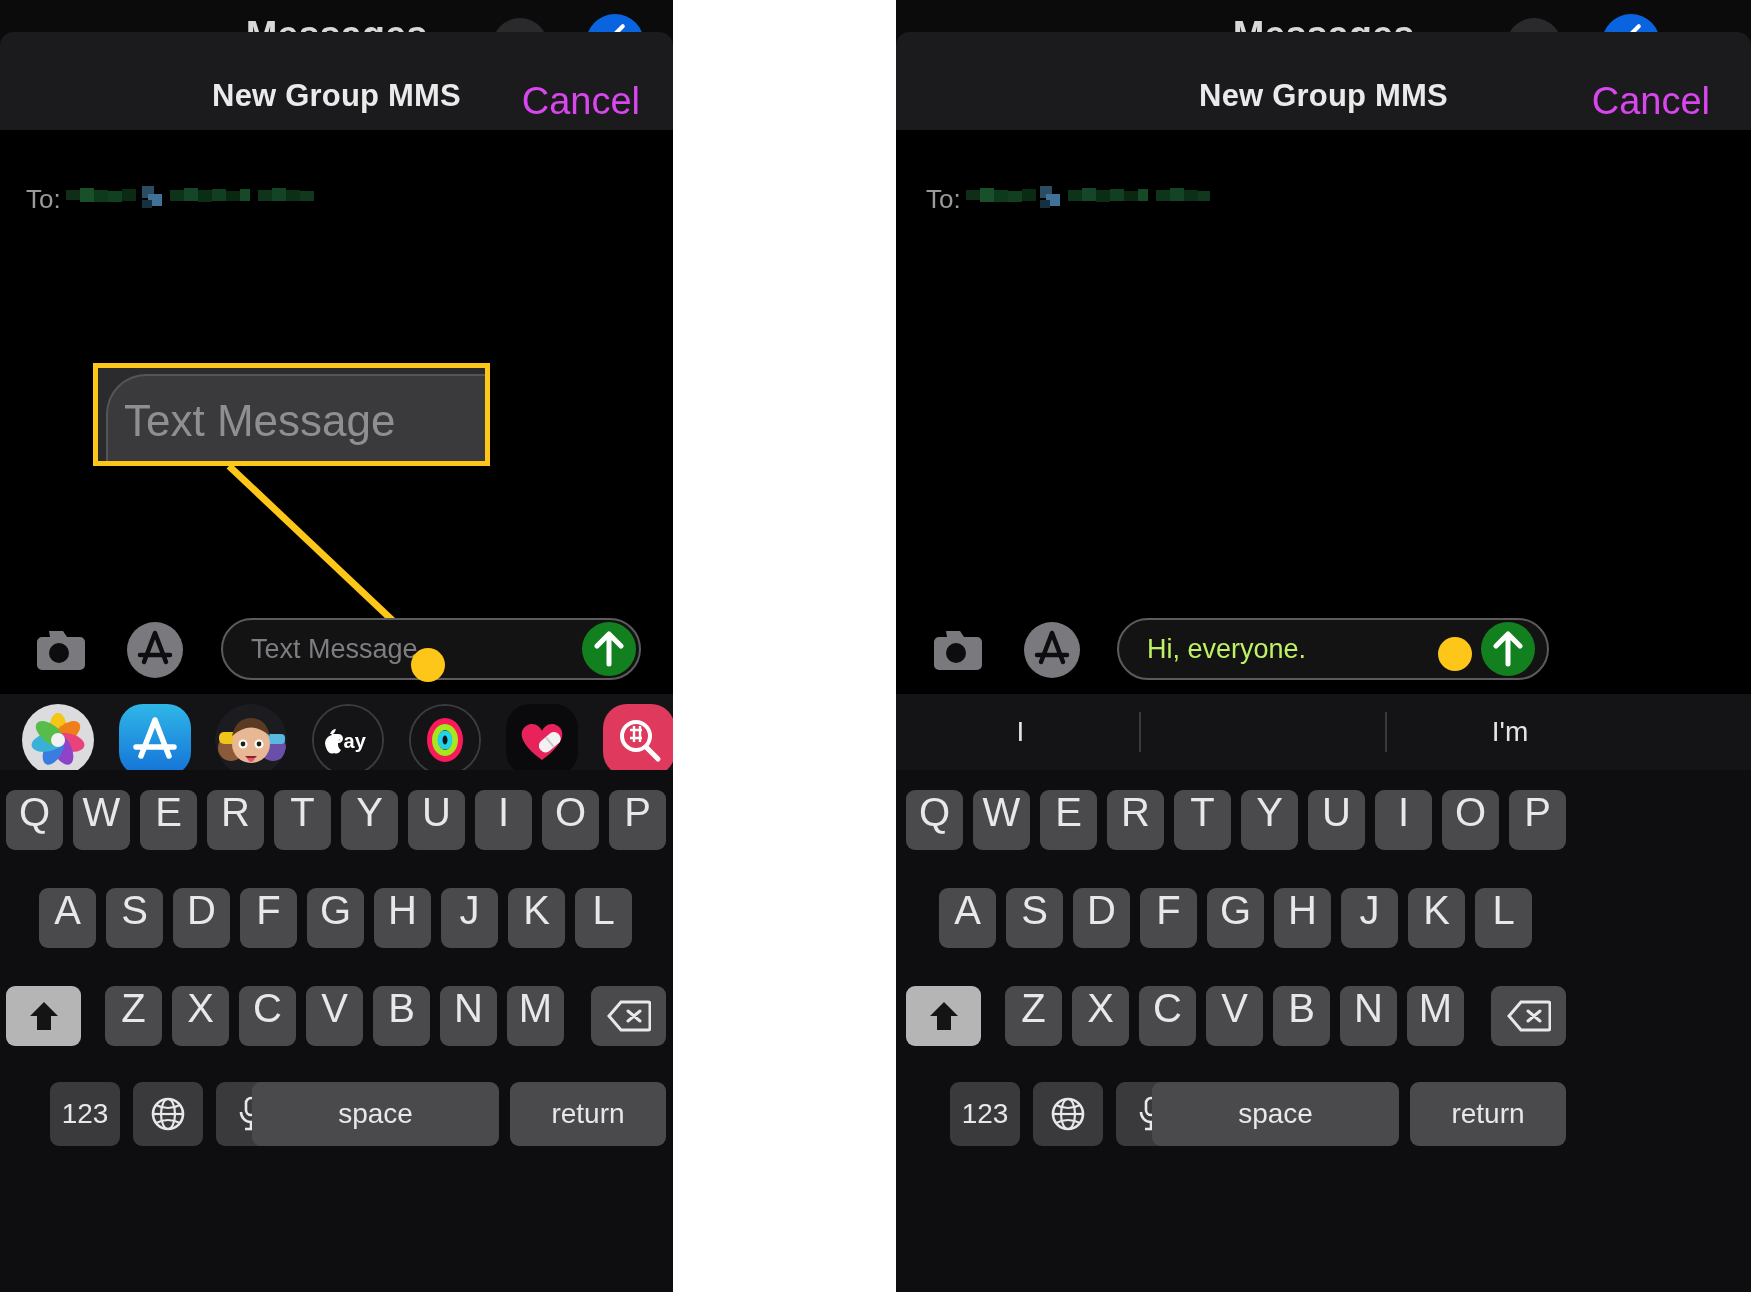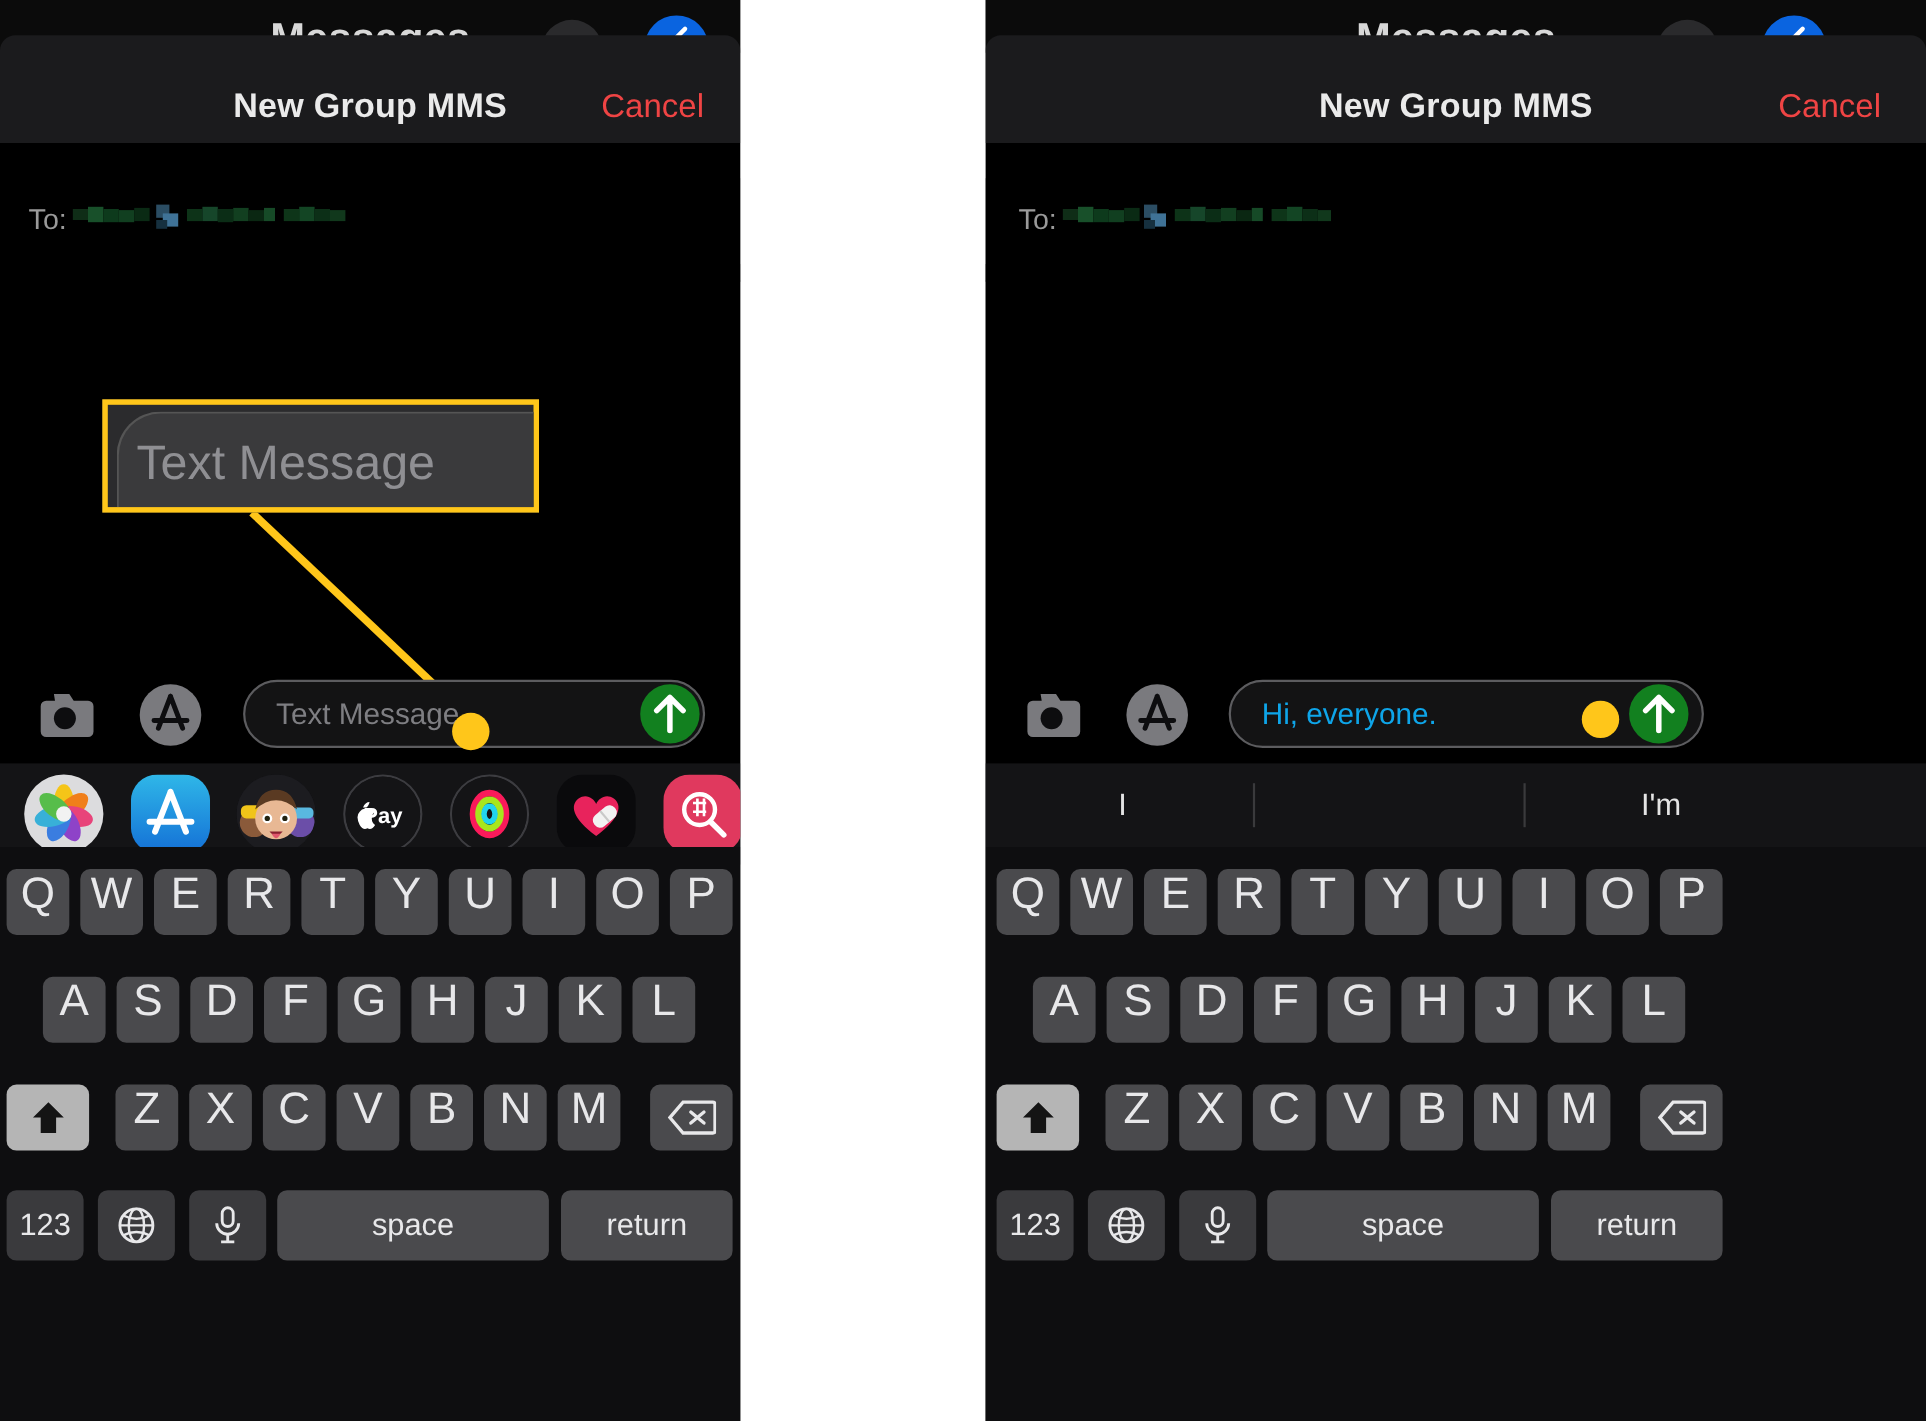--- a/index.html
+++ b/index.html
@@ -49,21 +49,21 @@
     position: absolute; left: 0; right: 0; top: 32px; height: 98px;
     background: #1b1b1d;
     border-top-left-radius: 14px; border-top-right-radius: 14px;
   }
   .sheet-title {
     position: absolute; left: 0; right: 0; top: 46px;
     text-align: center; font-size: 31px; font-weight: bold; color: #eaeaea;
     letter-spacing: .2px;
   }
   .cancel-btn {
-    position: absolute; top: 48px; font-size: 30px; color: #ef4444;
+    position: absolute; top: 48px; font-size: 38px; color: #d946ef;
     cursor: pointer;
   }
   .panel-left  .cancel-btn { right: 33px; }
   .panel-right .cancel-btn { right: 41px; }
 
   
   .to-row {
     position: absolute; left: 0; right: 0; top: 162px; height: 94px;
     background: #000;
   }
@@ -137,21 +137,21 @@
     background: #131314;
   }
   .panel-left  .msg-field { left: 221px; width: 420px; }
   .panel-right .msg-field { left: 221px; width: 432px; }
 
   .msg-field-text {
     position: absolute; left: 28px; top: 14px;
     font-size: 27px; white-space: nowrap;
   }
   .placeholder { color: #7e7e82; }
-  .typed       { color: #0ea5e9; }
+  .typed       { color: #bef264; }
 
   .send-btn {
     position: absolute; top: 10px; width: 54px; height: 54px;
     border-radius: 50%; background: #12801f; cursor: pointer;
   }
   .panel-left  .send-btn { left: 582px; }
   .panel-right .send-btn { left: 585px; }
   .send-btn svg { position: absolute; left: 11px; top: 9px; }
 
   
@@ -189,21 +189,21 @@
     background: #0e0e10;
   }
   .panel-right .keyboard { top: 770px; }
   .key {
     position: absolute; background: #4a4a4d; border-radius: 9px;
     color: #e8e8ea; font-size: 40px; text-align: center;
     cursor: pointer; user-select: none;
   }
   .key-lbl-sm { font-size: 28px; }
   .key-light { background: #b5b5b5; color: #111; }
-  .key-dark  { background: #3a3a3d; }
+  .key-dark  { background: #3a3a3d; margin-left: 44px; }
 
   svg { display: block; }
 </style>
 </head>
 <body>
 
 <div class="stage">
 
   <div class="gap"></div>
 

